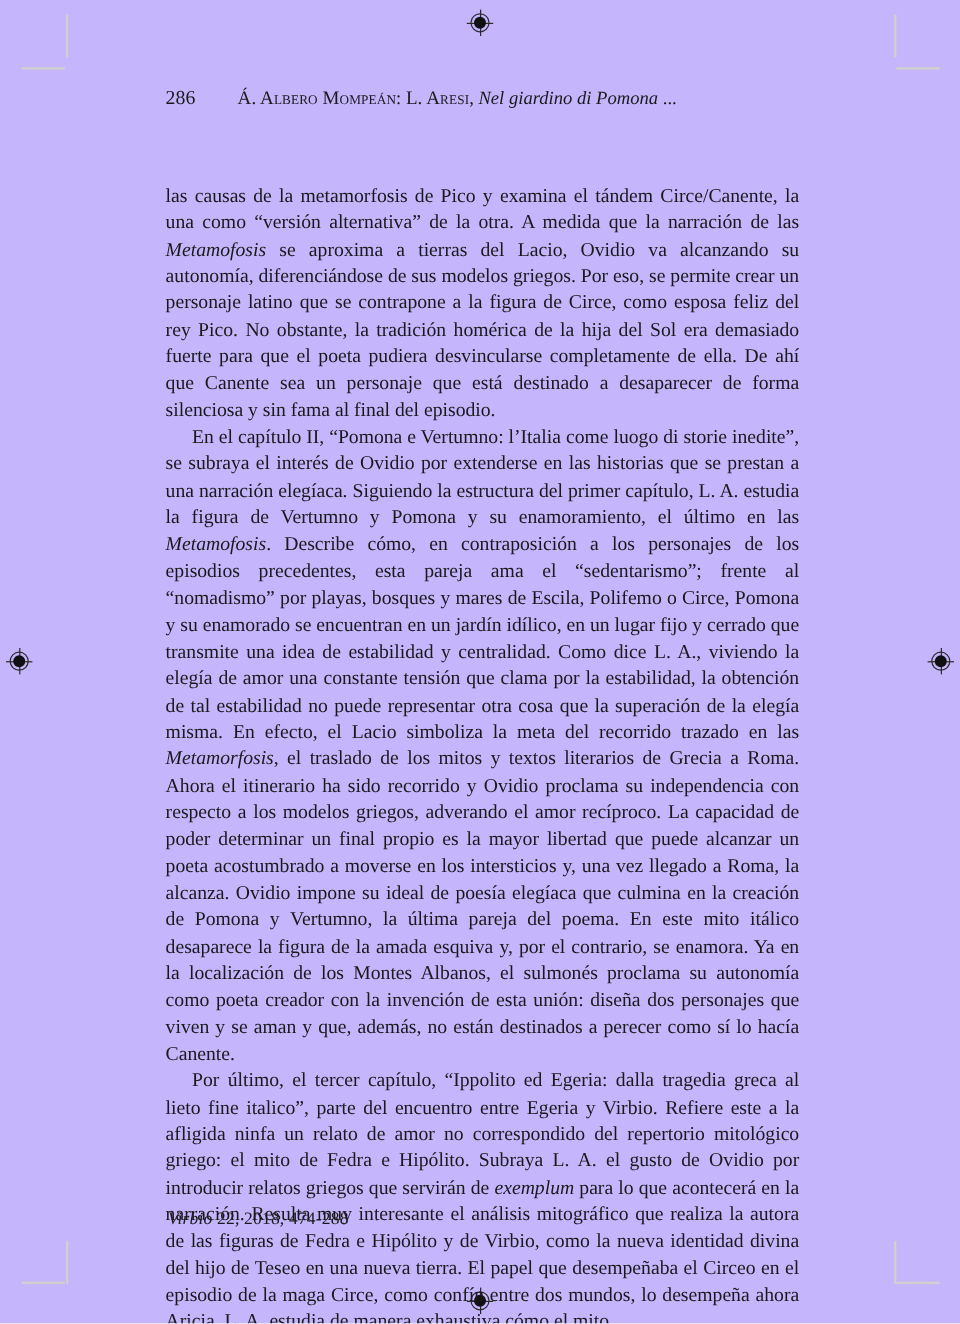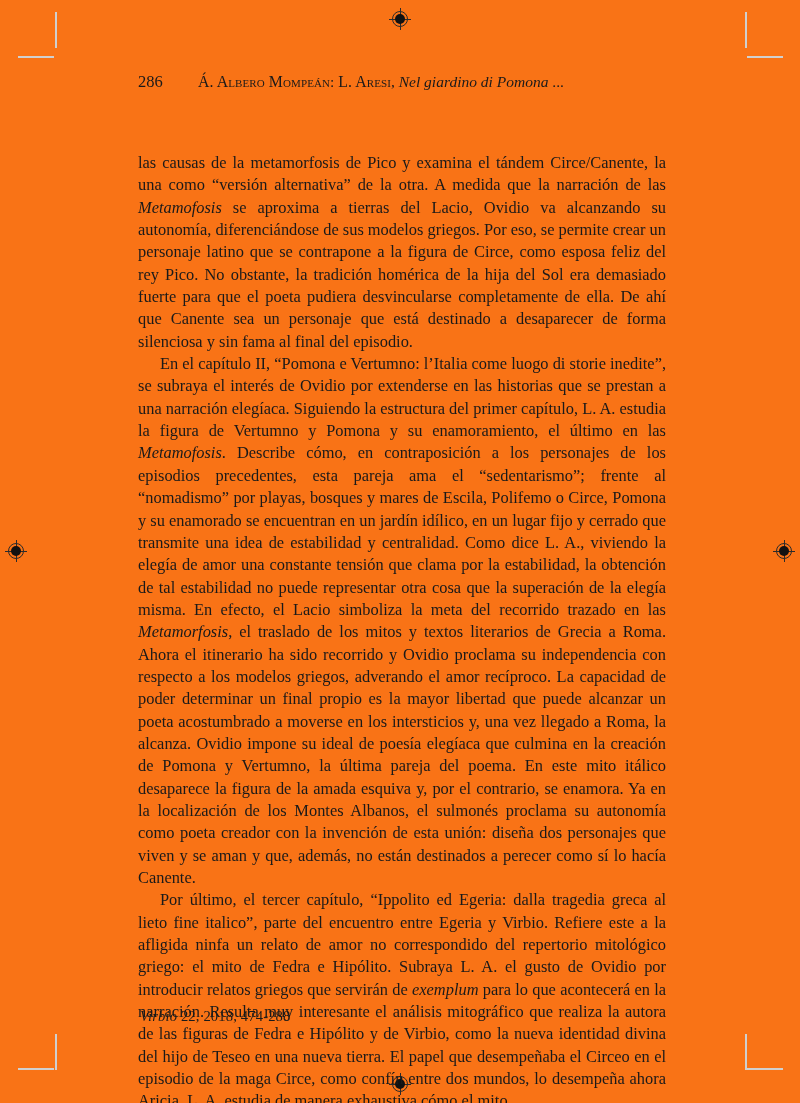--- a/index.html
+++ b/index.html
@@ -4,21 +4,21 @@
 <style>
   html, body {
     margin: 0;
     padding: 0;
     background: #ffffff;
   }
   .page {
     position: relative;
     width: 800px;
     height: 1103px;
-    background: #f97316;
+    background: #c4b5fd;
     overflow: hidden;
     font-family: "Liberation Serif", "DejaVu Serif", serif;
     color: #1a1a1a;
   }
 
   
   .reg-mark {
     position: absolute;
     width: 22px;
     height: 22px;

